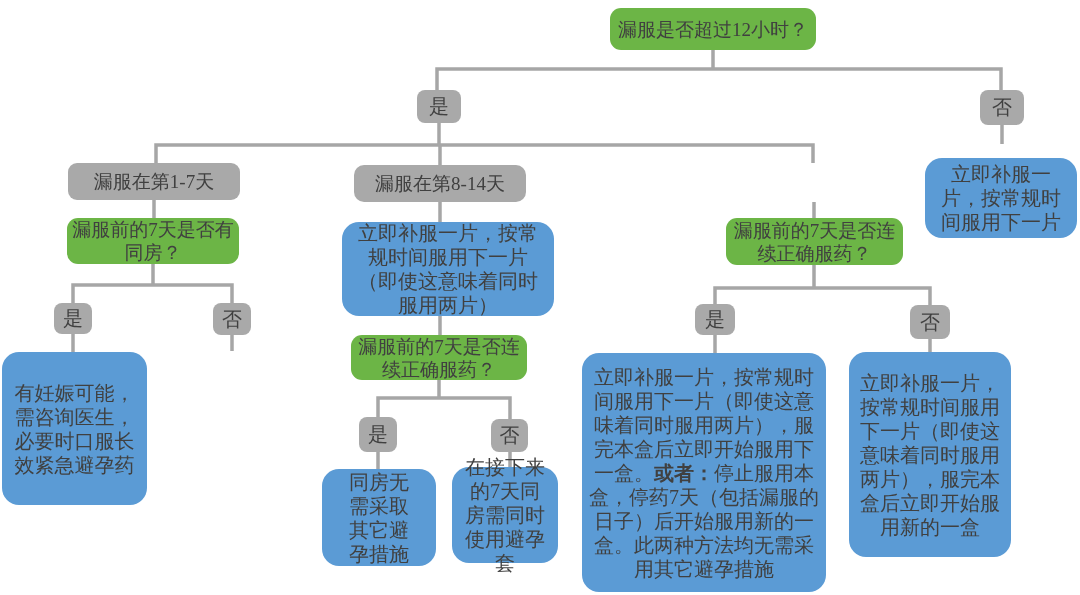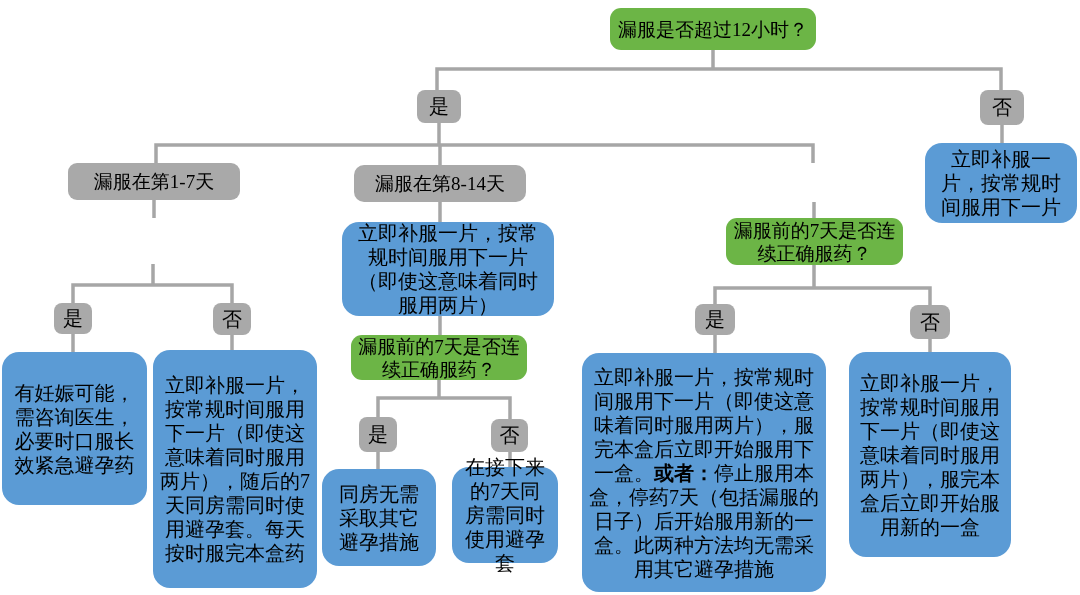--- a/index.html
+++ b/index.html
@@ -1,18 +1,18 @@
 <!DOCTYPE html>
 <html><head>
 <meta charset="utf-8">
 <style>
   html,body{margin:0;padding:0;background:#fff;}
   .canvas{
     position:relative;width:1080px;height:595px;background:#ffffff;
-    font-family:"Liberation Serif","DejaVu Serif",serif;color:#000000;overflow:hidden;
+    font-family:"Liberation Serif","DejaVu Serif",serif;color:#404040;overflow:hidden;
   }
   svg.connectors{position:absolute;left:0;top:0;width:1080px;height:595px;pointer-events:none;}
   .node{
     position:absolute;display:flex;align-items:center;justify-content:center;
     text-align:center;box-sizing:border-box;
   }
   .green{background:#6cb546;border-radius:11px;font-size:19px;line-height:23px;padding:2px 4px;}
   .blue{background:#5b9bd5;border-radius:17px;font-size:20px;line-height:24px;padding:6px 7px;}
   .gray-branch{background:#a9a9a9;border-radius:9px;font-size:19px;padding:14px 4px;}
   .gray-lbl{background:#a9a9a9;border-radius:8px;font-size:20px;}
@@ -35,35 +35,35 @@
     <path d="M378 452 V470 M510 452 V468"></path>
     <path d="M814 202 V218 M814 265 V288 M715 304 V288 H930 V305"></path>
     <path d="M715 335 V354 M930 339 V353"></path>
   </svg>
 
   <div class="node green" style="left:610px;top:8px;width:206px;height:42px;">漏服是否超过12小时？</div>
 
   <div class="node gray-lbl" style="left:417px;top:90px;width:44px;height:33px;">是</div>
   <div class="node gray-lbl" style="left:980px;top:90px;width:44px;height:35px;">否</div>
 
-  <div class="node blue" style="left:925px;top:143px;width:152px;height:80px;">立即补服一片，按常规时间服用下一片</div>
+  <div class="node blue" style="left:925px;top:158px;width:152px;height:80px;">立即补服一片，按常规时间服用下一片</div>
 
   <div class="node gray-branch" style="left:68px;top:163px;width:172px;height:37px;">漏服在第1-7天</div>
   <div class="node gray-branch" style="left:354px;top:165px;width:172px;height:37px;border-radius:10px;">漏服在第8-14天</div>
 
+  <div class="node green" style="left:67px;top:218px;width:172px;height:46px;">漏服前的7天是否有同房？</div>
   <div class="node gray-lbl" style="left:54px;top:303px;width:38px;height:31px;">是</div>
   <div class="node gray-lbl" style="left:213px;top:303px;width:38px;height:32px;">否</div>
   <div class="node blue" style="left:2px;top:352px;width:145px;height:153px;">有妊娠可能，需咨询医生，必要时口服长效紧急避孕药</div>
-  <div class="node blue" style="left:153px;top:350px;width:164px;height:238px;">立即补服一片，按常规时间服用下一片（即使这意味着同时服用两片），随后的7天同房需同时使用避孕套。每天按时服完本盒药</div>
 
   <div class="node blue" style="left:342px;top:222px;width:212px;height:94px;">立即补服一片，按常规时间服用下一片（即使这意味着同时服用两片）</div>
   <div class="node green" style="left:351px;top:335px;width:176px;height:45px;">漏服前的7天是否连续正确服药？</div>
   <div class="node gray-lbl" style="left:359px;top:417px;width:38px;height:35px;">是</div>
   <div class="node gray-lbl" style="left:491px;top:419px;width:37px;height:33px;">否</div>
-  <div class="node blue" style="left:322px;top:469px;width:114px;height:97px;padding:6px 10px;">同房无需采取其它避孕措施</div>
+  <div class="node blue" style="left:322px;top:469px;width:114px;height:97px;padding:6px 22px;">同房无需采取其它避孕措施</div>
   <div class="node blue" style="left:452px;top:467px;width:106px;height:96px;padding:0 10px;">在接下来的7天同房需同时使用避孕套</div>
 
   <div class="node green" style="left:726px;top:218px;width:177px;height:47px;">漏服前的7天是否连续正确服药？</div>
   <div class="node gray-lbl" style="left:695px;top:304px;width:40px;height:31px;">是</div>
   <div class="node gray-lbl" style="left:910px;top:305px;width:40px;height:34px;">否</div>
 
   <div class="node blue" style="left:582px;top:353px;width:244px;height:239px;">
     <div class="txt"><span>立即补服一片，按常规时间服用下一片（即使这意味着同时服用两片），服完本盒后立即开始服用下一盒。</span><b>或者：</b><span>停止服用本盒，停药7天（包括漏服的日子）后开始服用新的一盒。此两种方法均无需采用其它避孕措施</span></div>
   </div>
 

